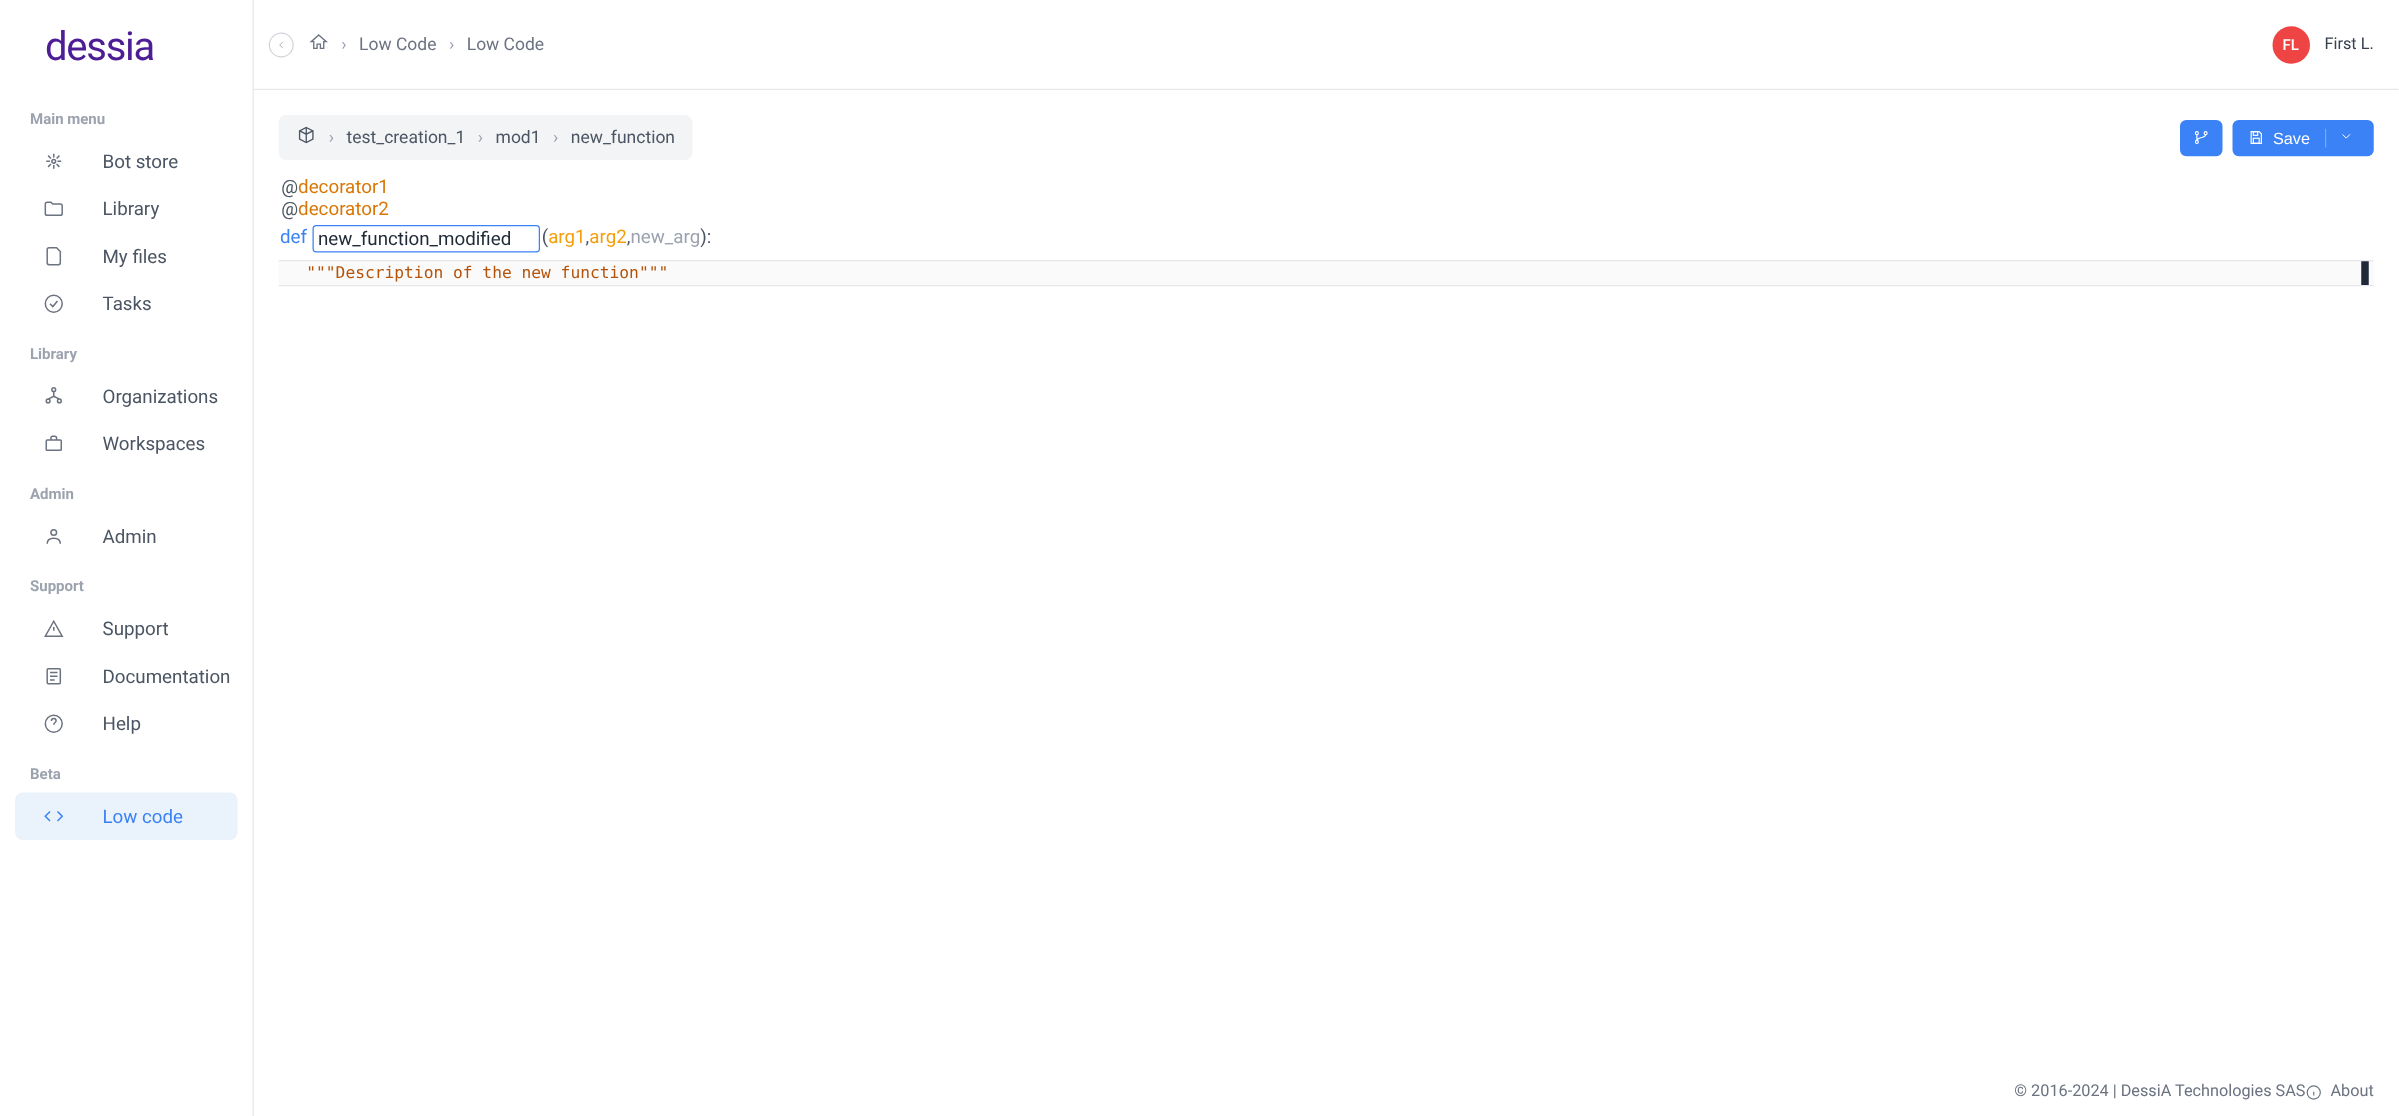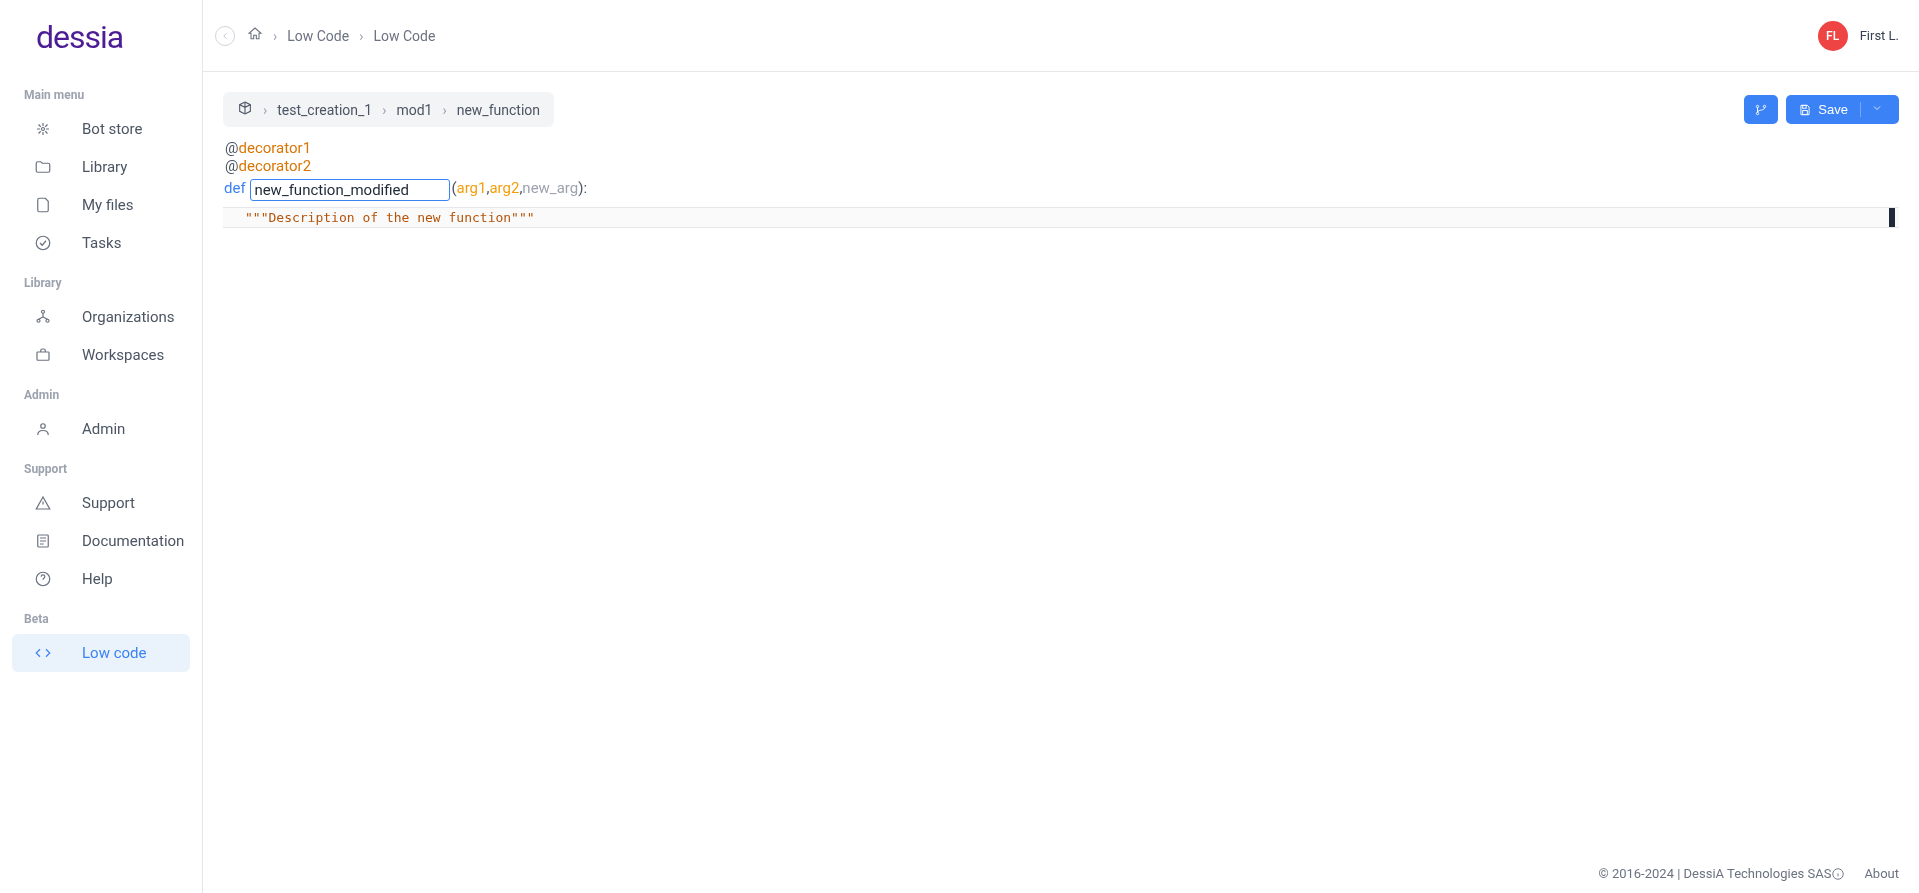--- a/index.html
+++ b/index.html
@@ -46,21 +46,21 @@
 .def-line { font-size: 15px; margin-top: 4px; display: flex; align-items: flex-start; flex-wrap: wrap; margin-left: 1px; }
 .kw-def { color: #3b82f6; }
 .fn-name-input { border: 1.5px solid #3b82f6; border-radius: 3px; padding: 1px 3px; font-size: 15px; font-family: inherit; margin: 0 1px; color: #1f2937; outline: none; background: #fff; }
 .paren { color: #4b5563; }
 .arg-typed { color: #f59e0b; }
 .arg-untyped { color: #9ca3af; }
 .comma { color: #4b5563; }
 .doc-line { background: #fafafa; border-top: 1px solid #e5e7eb; border-bottom: 1px solid #e5e7eb; padding: 2px 0 2px 22px; font-family: ui-monospace, Menlo, Consolas, monospace; font-size: 13px; color: #b45309; margin-top: 6px; position: relative; }
 .doc-line::after { content: ""; position: absolute; right: 4px; top: 0; width: 6px; height: 100%; background: #1f2937; }
 .footer-wrap { position: relative; display: flex; justify-content: flex-end; padding: 12px 20px; }
-.about { display: flex; align-items: center; gap: 19px; color: #6b7280; font-size: 13px; }
+.about { display: flex; align-items: center; gap: 6px; color: #6b7280; font-size: 13px; }
 
 svg { stroke: currentColor; fill: none; stroke-width: 1.6; }
 </style>
 </head>
 <body>
 
 <div class="app">
   <aside class="sidebar">
     <div class="logo">
       <span class="logo-text">dessia</span>
@@ -235,21 +235,21 @@
           </button>
         </div>
       </div>
 
       <div class="editor-area">
         <div class="decorator-line"><span class="decorator-at">@</span><span class="decorator-name">decorator1</span></div>
         <div class="decorator-line"><span class="decorator-at">@</span><span class="decorator-name">decorator2</span></div>
 
         <div class="def-line">
           <span class="kw-def">def</span>&nbsp;
-          <input class="fn-name-input" style="width: 200px;" value="new_function_modified">
+          <input class="fn-name-input" style="width: 182px;" value="new_function_modified">
           <span class="paren">(</span>
           <span class="arg-typed">arg1</span><span class="comma">, </span>
           <span class="arg-typed">arg2</span><span class="comma">, </span>
           <span class="arg-untyped">new_arg</span>
           <span class="paren">):</span>
         </div>
 
         <div class="doc-line">"""Description of the new function"""</div>
       </div>
     </div>

